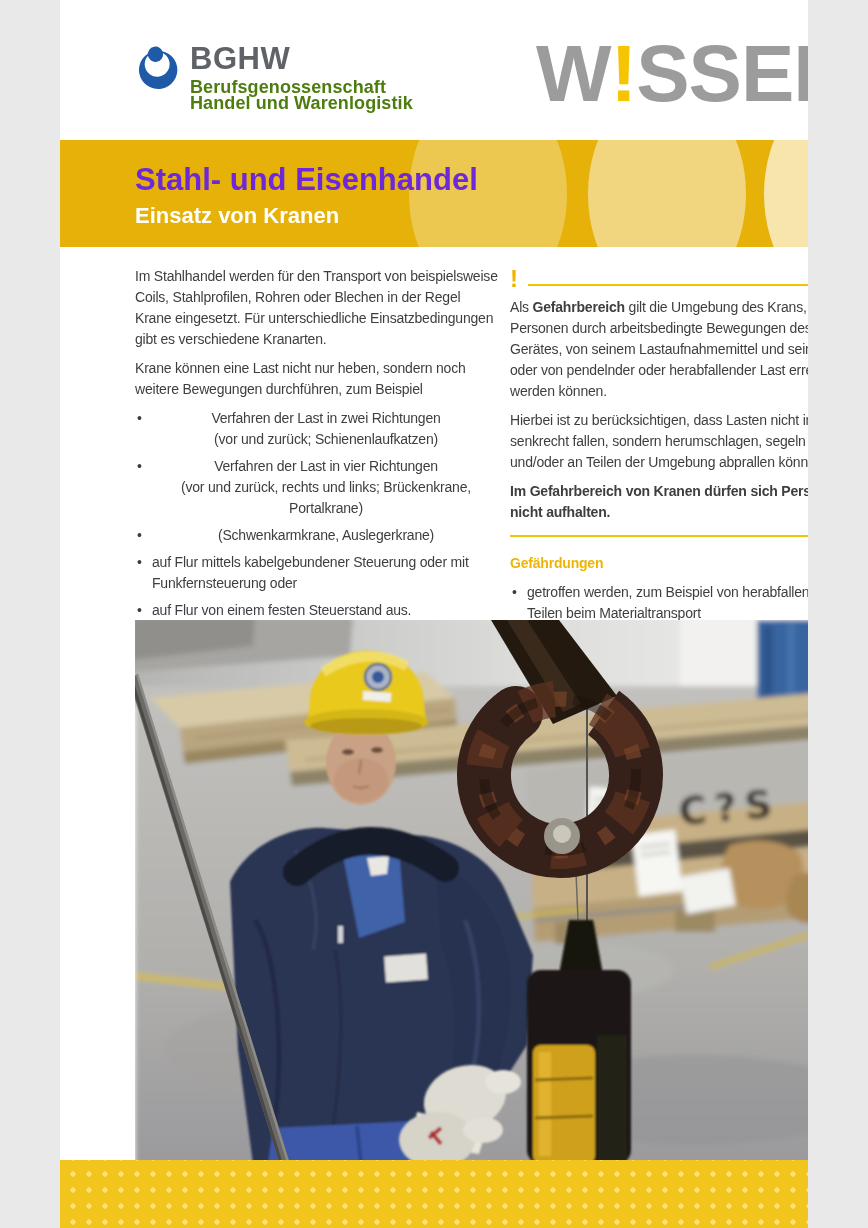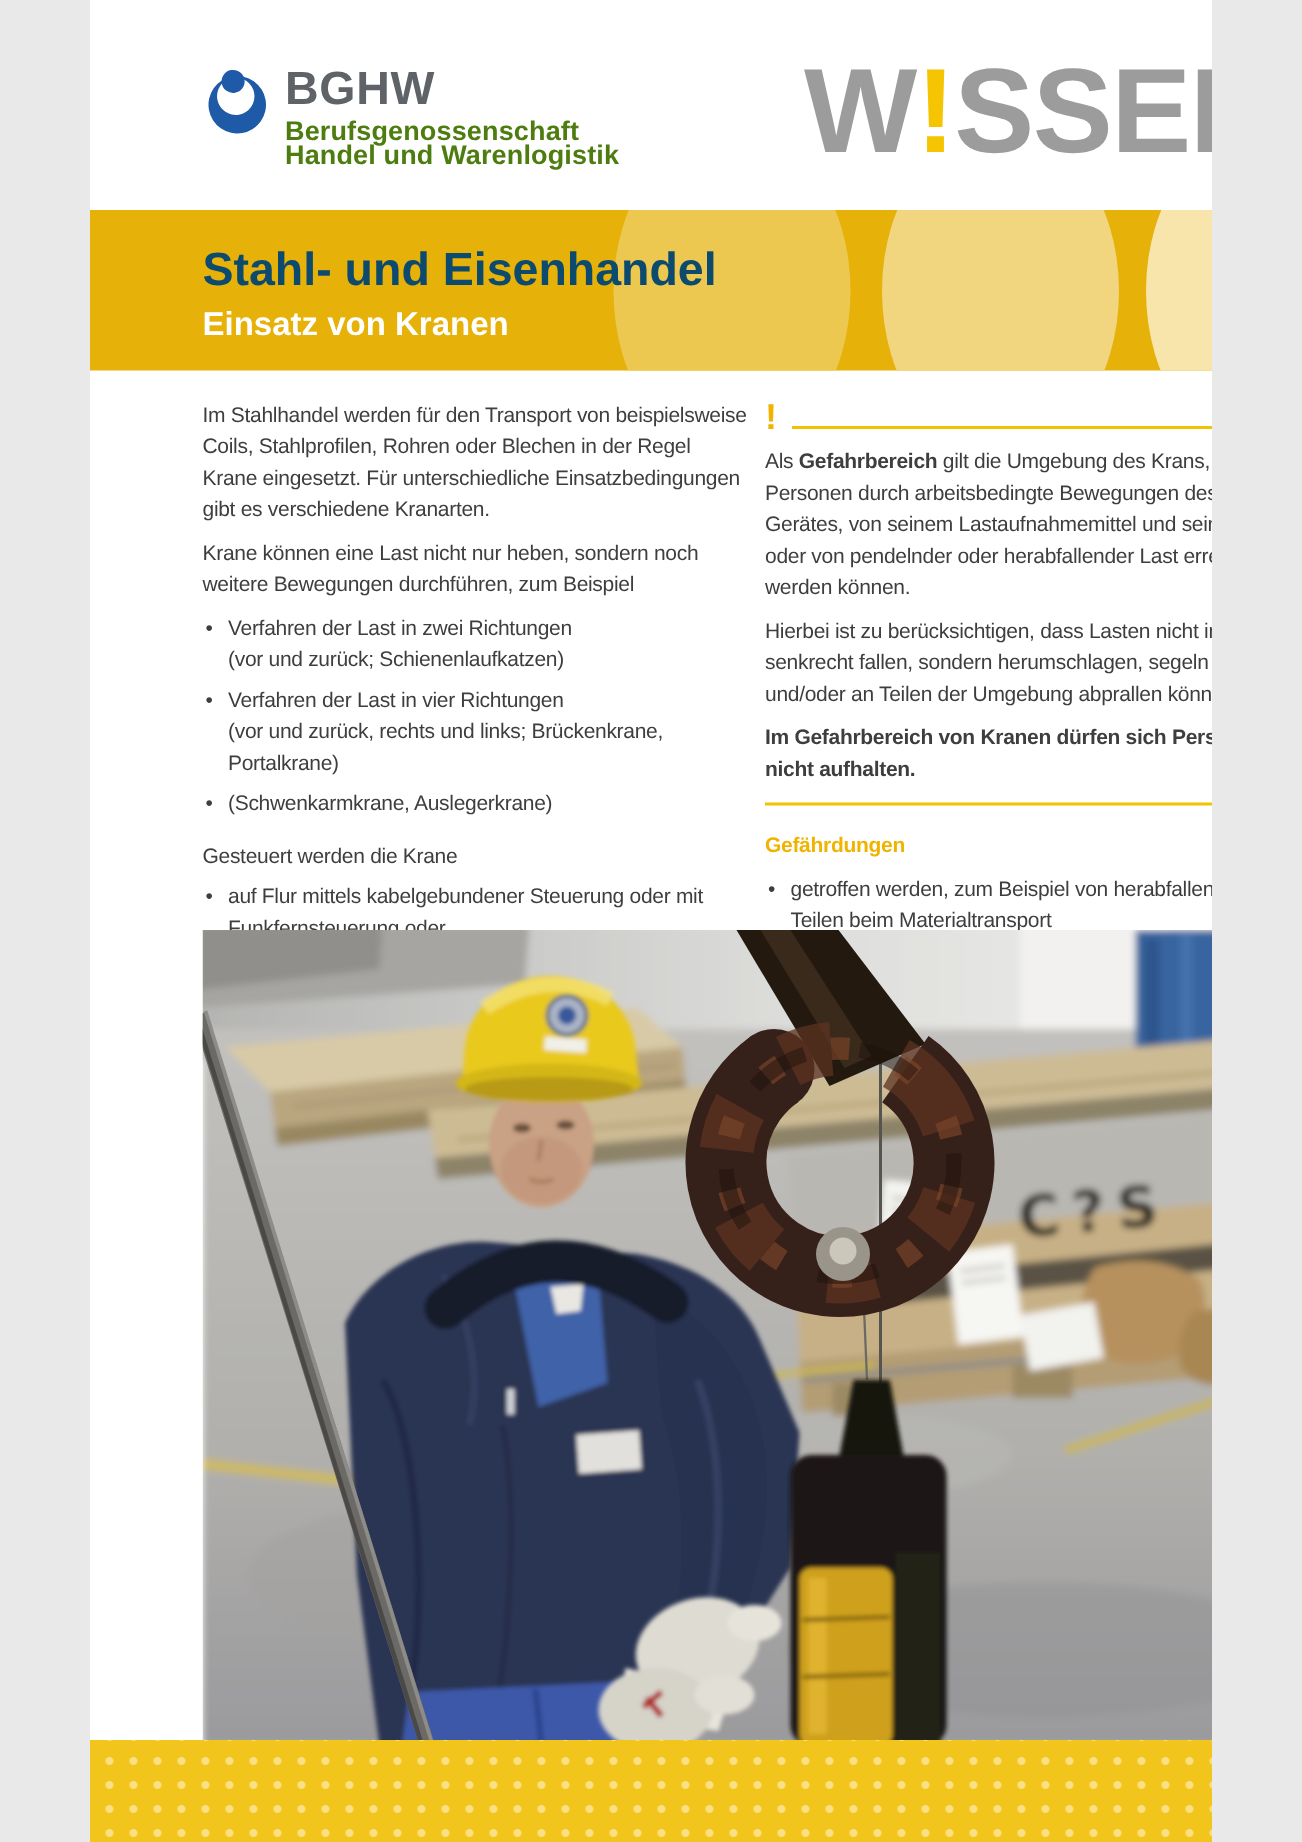--- a/index.html
+++ b/index.html
@@ -16,32 +16,32 @@
          letter-spacing:-1px;color:#9c9c9c;white-space:nowrap;}
   .brand .bang{color:#f5c403;}
   .brand-square{position:absolute;left:806px;top:45px;width:57px;height:57px;background:#f5c403;}
 
   
   .banner{position:absolute;left:0;top:140px;width:868px;height:107px;background:#e6b109;overflow:hidden;}
   .banner .circle{position:absolute;top:-56px;width:158px;height:220px;border-radius:50%;}
   .c1{left:349px;background:#ecc850;}
   .c2{left:528px;background:#f1d57f;}
   .c3{left:704px;background:#f7e5ab;}
-  .banner-title{position:absolute;left:75px;top:22px;font-size:31px;font-weight:bold;color:#0c4a6e;}
+  .banner-title{position:absolute;left:75px;top:22px;font-size:31px;font-weight:bold;color:#6d28d9;}
   .banner-subtitle{position:absolute;left:75px;top:63px;font-size:22px;font-weight:bold;color:#fff;}
 
   
   .columns{position:absolute;left:75px;top:266px;width:720px;display:flex;gap:10px;
            font-size:14px;line-height:21px;color:#3e3e3e;letter-spacing:-.2px;}
   .col-left{width:365px;}
   .col-right{width:345px;}
   .para{margin:0 0 8px 0;}
   .bullet{position:relative;padding-left:17px;margin:0 0 6px 0;}
   .bullet:before{content:"\2022";position:absolute;left:2px;top:0;}
-  .b-main,.b-detail{display:block;}
+  .b-main,.b-detail{display:block;text-align:center;}
   .steer-head{margin:14px 0 6px 0;}
   .alert-row{display:flex;align-items:flex-end;gap:10px;margin:0 0 7px 0;height:24px;}
   .alert-bang{font-size:24px;font-weight:bold;color:#f0b400;line-height:22px;}
   .alert-line{flex:1;height:2px;background:#f3c200;margin-bottom:4px;}
   .bold{font-weight:bold;}
   .gold-rule{height:2px;background:#f3c200;margin:12px 0 16px 0;}
   .hazards-heading{font-weight:bold;color:#f0b400;margin:0 0 8px 0;}
 
   
   .photo{position:absolute;left:75px;top:620px;width:720px;height:540px;overflow:hidden;}
@@ -94,21 +94,20 @@
         <span class="b-main">Verfahren der Last in zwei Richtungen</span>
         <span class="b-detail">(vor und zurück; Schienenlaufkatzen)</span>
       </div>
       <div class="bullet">
         <span class="b-main">Verfahren der Last in vier Richtungen</span>
         <span class="b-detail">(vor und zurück, rechts und links; Brückenkrane, Portalkrane)</span>
       </div>
       <div class="bullet">
         <span class="b-detail">(Schwenkarmkrane, Auslegerkrane)</span>
       </div>
-      <p class="para steer-head">Gesteuert werden die Krane</p>
       <div class="bullet">auf Flur mittels kabelgebundener Steuerung oder mit Funkfernsteuerung oder</div>
       <div class="bullet">auf Flur von einem festen Steuerstand aus.</div>
     </div>
 
     <div class="col-right">
       <div class="alert-row">
         <span class="alert-bang">!</span>
         <span class="alert-line"></span>
       </div>
       <p class="para"><span>Als </span><span class="bold">Gefahrbereich</span><span> gilt die Umgebung des Krans, in der Personen durch arbeitsbedingte Bewegungen des Gerätes, von seinem Lastaufnahmemittel und seiner Last oder von pendelnder oder herabfallender Last erreicht werden können.</span></p>

